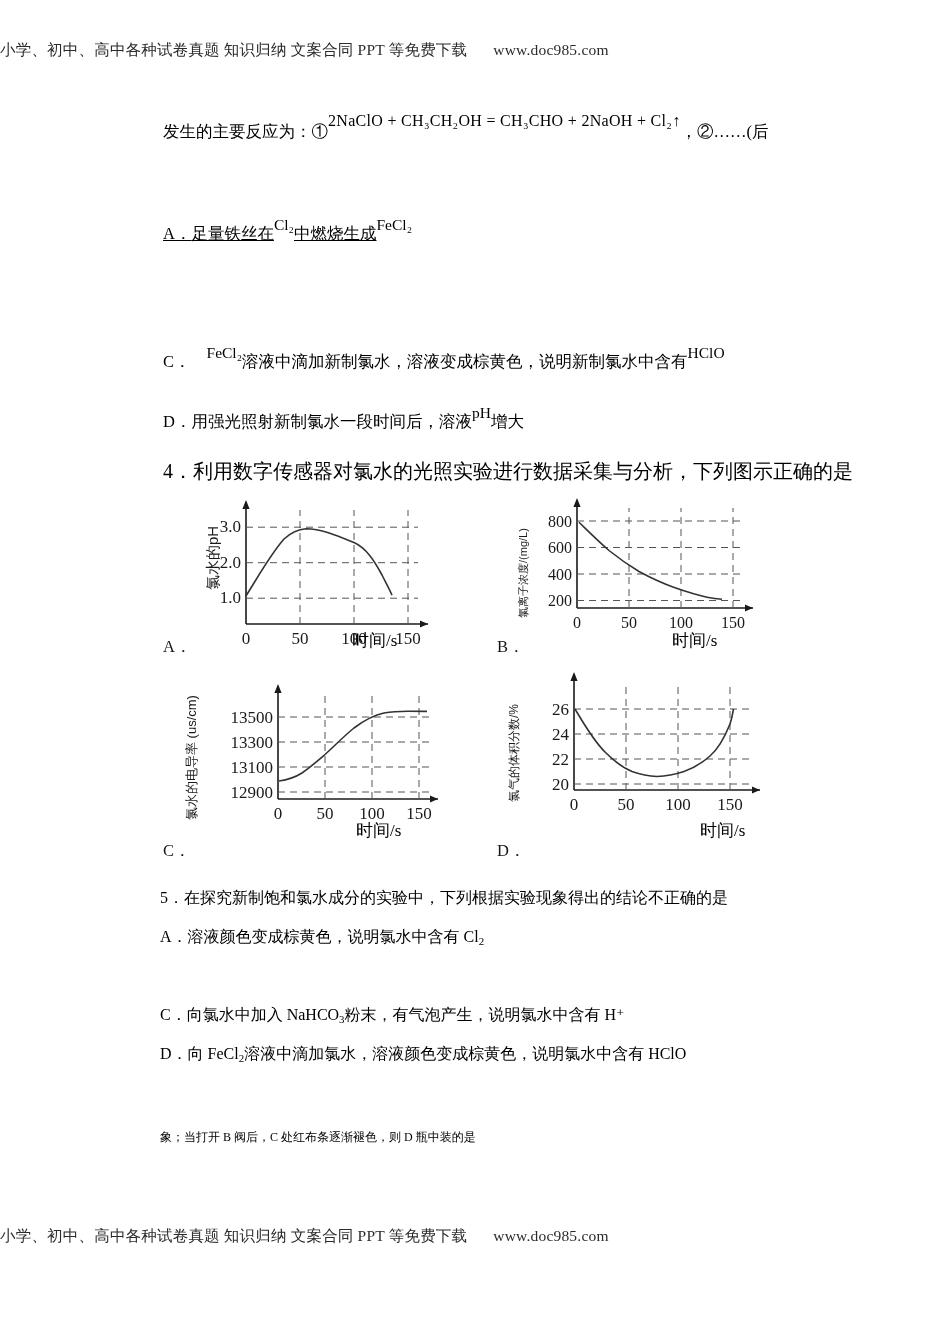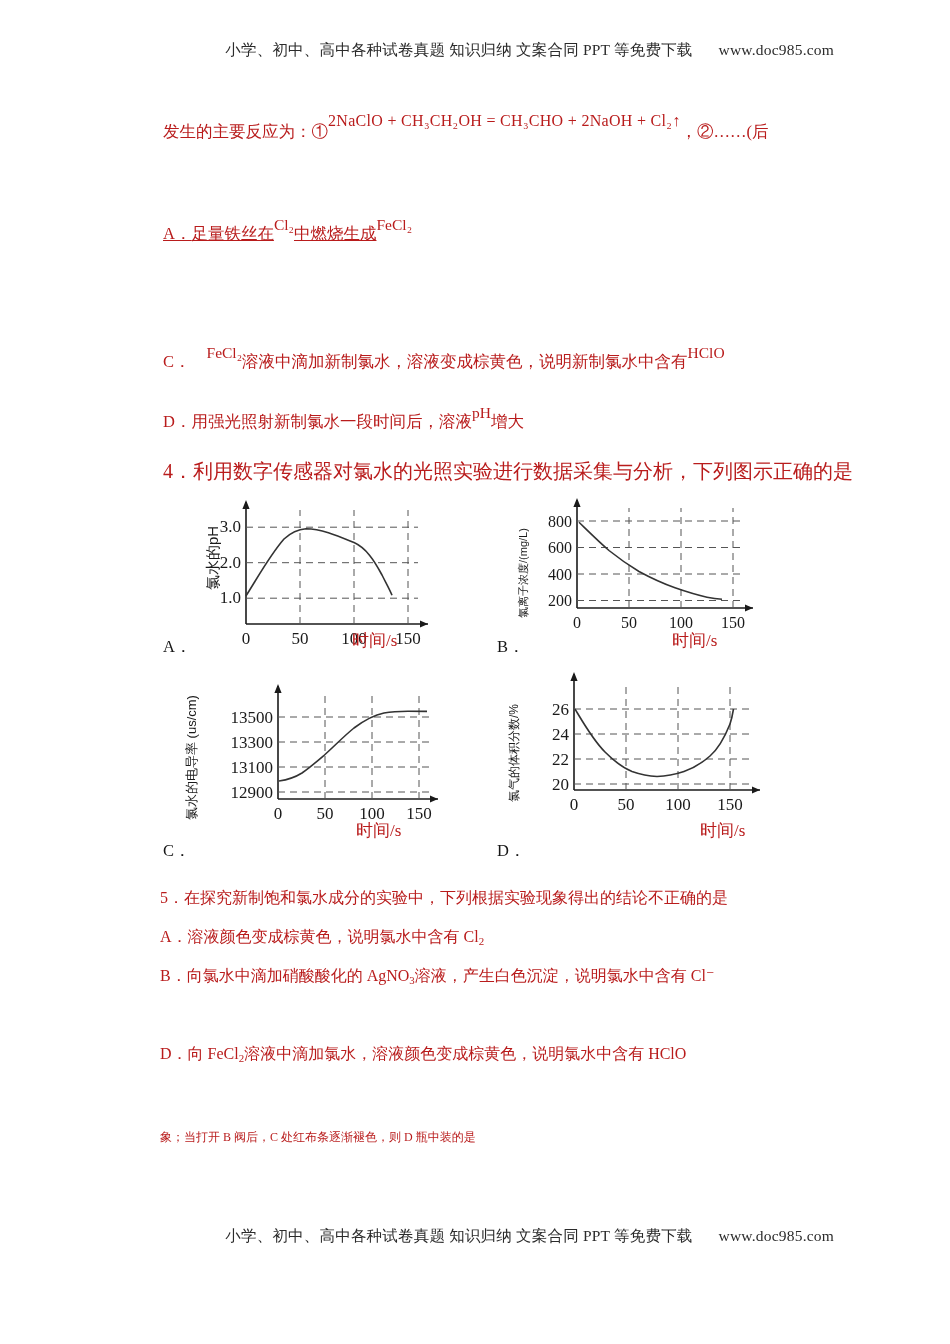--- a/index.html
+++ b/index.html
@@ -18,40 +18,40 @@
     margin: 0 auto;
     background: #ffffff;
     overflow: hidden;
   }
 
   
   .watermark {
     position: absolute;
     left: 0;
     width: 834px;
-    text-align: right;
+    text-align: left;
     font-size: 15.5px;
     color: #2b2b2b;
     letter-spacing: 0.2px;
     white-space: nowrap;
   }
   .watermark .wm-cn { font-family: "Liberation Serif", "DejaVu Serif", serif; }
   .watermark .wm-url {
     font-family: "Liberation Serif", "DejaVu Serif", serif;
     margin-left: 26px;
   }
   #header-watermark { top: 40px; }
   #footer-watermark { top: 1226px; }
 
   
   .txt {
     position: absolute;
     font-size: 16.5px;
     line-height: 1.5;
-    color: #b91c1c;
+    color: #000000;
     white-space: nowrap;
   }
 
   sub { font-size: 0.68em; vertical-align: -0.28em; }
 
   
   .raised {
     display: inline-block;
     position: relative;
     top: -9px;
@@ -234,24 +234,24 @@
   <div class="txt" style="left:700px; top:818px; font-size:17px;">时间/s</div>
 
   <div class="txt" style="left:160px; top:886px; font-size:16px;">
     <span>5．</span><span>在探究新制饱和氯水成分的实验中，下列根据实验现象得出的结论不正确的是</span>
   </div>
 
   <div class="txt" style="left:160px; top:925px; font-size:16px;">
     <span>A．</span><span>溶液颜色变成棕黄色，说明氯水中含有 Cl</span><sub>2</sub>
   </div>
 
-  <div class="txt" style="left:160px; top:964px; font-size:16px;">
-    <span>B．</span><span>向氯水中滴加硝酸酸化的 AgNO</span><sub>3</sub><span>溶液，产生白色沉淀，说明氯水中含有 Cl⁻</span>
-  </div>
-
+
+  <div class="txt" style="left:160px; top:1003px; font-size:16px;">
+    <span>C．</span><span>向氯水中加入 NaHCO</span><sub>3</sub><span>粉末，有气泡产生，说明氯水中含有 H⁺</span>
+  </div>
 
   <div class="txt" style="left:160px; top:1042px; font-size:16px;">
     <span>D．</span><span>向 FeCl</span><sub>2</sub><span>溶液中滴加氯水，溶液颜色变成棕黄色，说明氯水中含有 HClO</span>
   </div>
 
 
   <div class="txt" style="left:160px; top:1128px; font-size:12px;">象；当打开 B 阀后，C 处红布条逐渐褪色，则 D 瓶中装的是</div>
 
   <div class="watermark" id="footer-watermark">
     <span class="wm-cn">小学、初中、高中各种试卷真题  知识归纳  文案合同  PPT 等免费下载</span><span class="wm-url">www.doc985.com</span>

